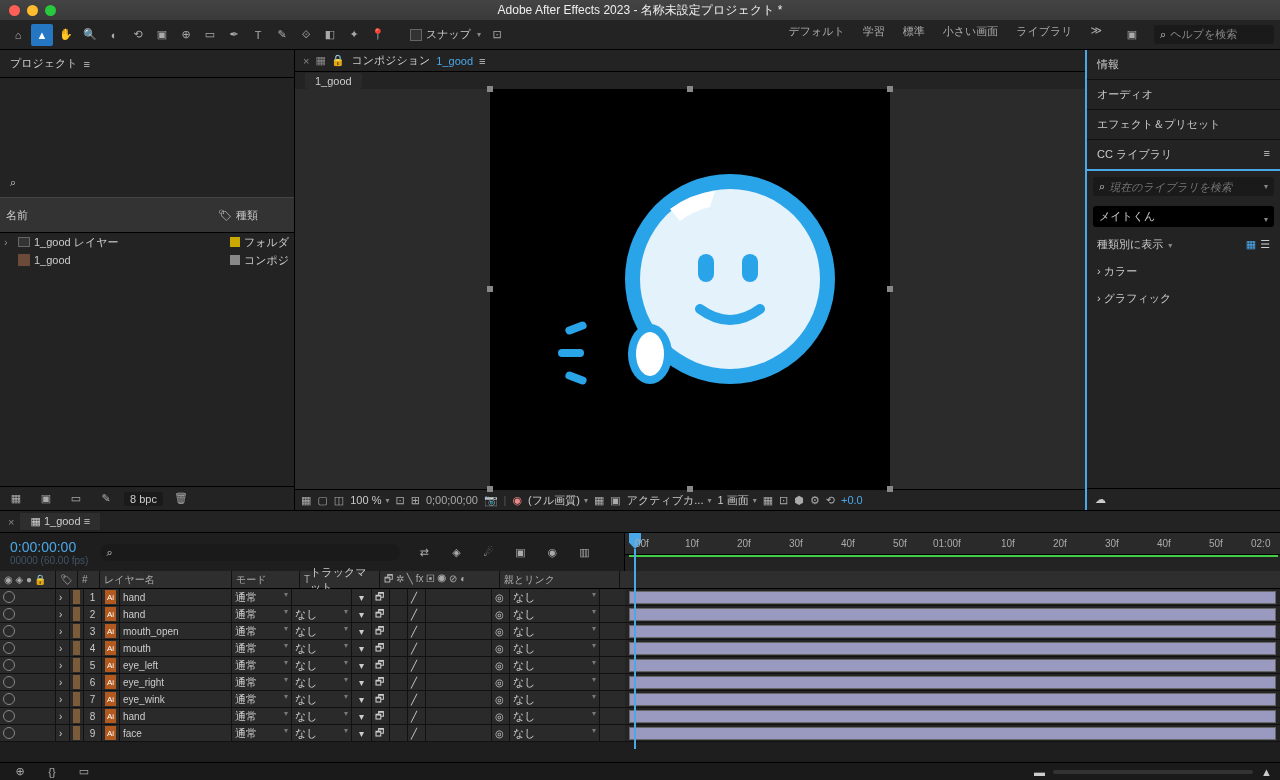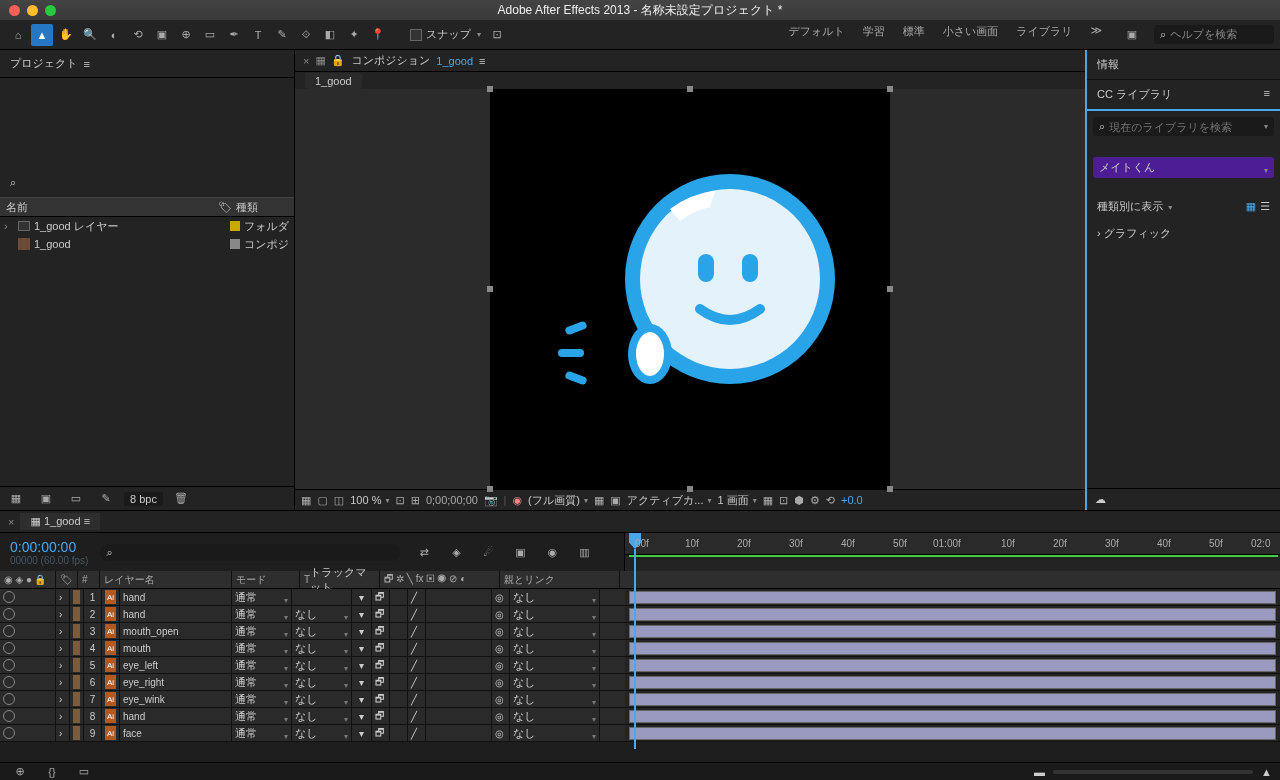--- a/index.html
+++ b/index.html
@@ -16,21 +16,21 @@
 .snap-chk{display:flex;align-items:center;gap:4px;margin-left:10px}
 .snap-chk .cb{width:12px;height:12px;border:1px solid #666;background:#333}
 .ws-tabs{margin-left:auto;display:flex;gap:18px;padding:0 10px}
 .ws-tab{color:#aaa;cursor:pointer}
 .search-box{display:flex;align-items:center;gap:4px;background:#1a1a1a;padding:2px 6px;border-radius:3px;min-width:120px}
 .main{flex:1;display:flex;min-height:0}
 .left-panel{width:295px;background:#232323;display:flex;flex-direction:column;border-right:1px solid #000}
 .panel-tab{padding:6px 10px;border-bottom:1px solid #000;display:flex;align-items:center;gap:6px}
 .proj-area{flex:1;display:flex;flex-direction:column}
 .proj-search{margin:6px;padding:2px 4px;display:flex;align-items:center}
-.proj-header{display:flex;background:#333;height:20px;align-items:center;padding:0 6px;border-top:1px solid #444;border-bottom:1px solid #000}
+.proj-header{display:flex;background:#333;height:36px;align-items:center;padding:0 6px;border-top:1px solid #444;border-bottom:1px solid #000}
 .proj-header .col1{flex:1}
 .proj-header .col2{width:70px;display:flex;align-items:center;gap:4px}
 .proj-row{display:flex;align-items:center;height:18px;padding:0 4px}
 .folder-ic{width:12px;height:10px;background:#333;border:1px solid #666;margin:0 4px}
 .comp-ic{width:12px;height:12px;background:#6b4a3a;margin:0 4px}
 .swatch{width:10px;height:10px}
 .sw-y{background:#c9a800}.sw-g{background:#888}
 .proj-bottom{height:24px;background:#232323;border-top:1px solid #000;display:flex;align-items:center;padding:0 4px;gap:6px}
 .bpc-btn{background:#1a1a1a;padding:1px 6px;border-radius:2px}
 .center-panel{flex:1;display:flex;flex-direction:column;background:#232323}
@@ -44,22 +44,22 @@
 .h-tl{top:-3px;left:-3px}.h-tr{top:-3px;right:-3px}.h-bl{bottom:-3px;left:-3px}.h-br{bottom:-3px;right:-3px}
 .h-tm{top:-3px;left:50%;margin-left:-3px}.h-bm{bottom:-3px;left:50%;margin-left:-3px}
 .h-ml{top:50%;left:-3px;margin-top:-3px}.h-mr{top:50%;right:-3px;margin-top:-3px}
 .viewer-bottom{height:26px;background:#232323;border-top:1px solid #000;display:flex;align-items:center;padding:0 6px;gap:6px}
 .vb-item{color:#aaa;cursor:pointer;display:flex;align-items:center;gap:2px}
 .vb-sep{color:#555}
 .right-panel{width:195px;background:#232323;border-left:2px solid #4aa8e8;display:flex;flex-direction:column}
 .rp-item{padding:7px 10px;border-bottom:1px solid #111;cursor:pointer}
 .rp-hl{border-bottom:2px solid #4aa8e8}
 .rp-search{margin:6px;background:#1a1a1a;padding:3px 6px;border-radius:3px;display:flex;align-items:center;gap:4px}
-.rp-search input{background:none;border:none;color:#888;flex:1;outline:none}
-.rp-dd{margin:15px 6px;background:#4c1d95;padding:3px 6px;border-radius:3px;display:flex;align-items:flex-end}
+.rp-search input{background:none;border:none;color:#888;font-style:italic;flex:1;outline:none}
+.rp-dd{margin:4px 6px;background:#000000;padding:3px 6px;border-radius:3px;display:flex;align-items:flex-end}
 .rp-sort{padding:6px 10px;display:flex;align-items:center}
 .rp-cat{padding:6px 10px;cursor:pointer}
 .timeline-panel{height:270px;background:#1e1e1e;border-top:1px solid #000;display:flex;flex-direction:column}
 .tl-tab{height:22px;display:flex;align-items:center;padding:0 8px;gap:6px;background:#232323;border-bottom:1px solid #000}
 .tl-tab .active-tab{background:#2e2e2e;padding:2px 10px}
 .tl-head{display:flex;height:38px}
 .tl-left{width:625px;display:flex;flex-direction:column;border-right:1px solid #000}
 .tl-time-row{display:flex;align-items:center;height:38px;padding:0 10px;gap:12px}
 .tc{color:#4aa8e8;font-size:14px}
 .fps{color:#456;font-size:10px}
@@ -72,39 +72,39 @@
 .tl-playhead{position:absolute;top:16px;left:9px;width:2px;height:200px;background:#4aa8e8;z-index:5}
 .tl-cols{height:18px;background:#2e2e2e;display:flex;align-items:center;border-bottom:1px solid #000}
 .tl-col{border-right:1px solid #111;padding:0 4px;height:100%;display:flex;align-items:center;font-size:10px;color:#aaa}
 .layers{flex:1;overflow:auto}
 .layer-row{display:flex;height:17px;border-bottom:1px solid #111}
 .lr-left{width:625px;display:flex;align-items:center;background:#2a2a2a}
 .lr-cell{border-right:1px solid #111;height:100%;display:flex;align-items:center;padding:0 3px;font-size:10px}
 .eye{width:12px;height:12px;border-radius:50%;border:1px solid #888}
 .color-tag{width:10px;height:14px;background:#7a5c3a}
 .ai-ic{width:14px;height:14px;background:#b1591f;color:#fff;font-size:8px;display:flex;align-items:center;justify-content:center}
-.dd{display:flex;align-items:flex-end;justify-content:space-between;width:100%}
+.dd{display:flex;align-items:flex-start;justify-content:space-between;width:100%}
 .chev{color:#777;font-size:8px}
 .lr-right{flex:1;background:#242424;position:relative;padding:2px 4px}
 .bar{height:13px;background:#9a9ac0;border:1px solid #666}
 .tl-bottom{height:18px;background:#1a1a1a;border-top:1px solid #000;display:flex;align-items:center;padding:0 8px;gap:8px}
 .tl-green{position:absolute;top:22px;left:4px;right:2px;height:2px;background:#4c4}
 .carat{font-size:8px;color:#888;margin-left:2px}
 .face-svg{position:absolute;left:50%;top:50%;transform:translate(-50%,-50%)}
 </style>
 </head>
 <body>
 
 <div class="title-bar">
   <div class="traffic">
     <div class="tl r"></div>
     <div class="tl y"></div>
     <div class="tl g"></div>
   </div>
-  <div class="title-text">Adobe After Effects 2013 - 名称未設定プロジェクト *</div>
+  <div class="title-text">Adobe After Effects 2023 - 名称未設定プロジェクト *</div>
 </div>
 
 <div class="toolbar">
   <div class="tool">⌂</div>
   <div class="tool active">▲</div>
   <div class="tool">✋</div>
   <div class="tool">🔍</div>
   <div class="tool">◐</div>
   <div class="tool">⟲</div>
   <div class="tool">▣</div>
@@ -250,38 +250,41 @@
       <span class="vb-item">⊡</span>
       <span class="vb-item">⬢</span>
       <span class="vb-item">⚙</span>
       <span class="vb-item">⟲</span>
       <span class="vb-item" style="color:#4aa8e8">+0.0</span>
     </div>
   </div>
 
   <div class="right-panel">
     <div class="rp-item">情報</div>
+    <div class="rp-item">オーディオ</div>
+    <div class="rp-item">エフェクト＆プリセット</div>
     <div class="rp-item rp-hl" style="display:flex;justify-content:space-between">
       <span>CC ライブラリ</span>
         <span>≡</span>
     </div>
     <div class="rp-search">
       <span>⌕</span>
       <input placeholder="現在のライブラリを検索" style="">
       <span class="carat">▾</span>
     </div>
     <div class="rp-dd">
       <span style="flex:1">メイトくん</span>
         <span class="carat">▾</span>
     </div>
     <div class="rp-sort">
       <span style="flex:1"><span>種類別に表示</span> <span class="carat">▾</span></span>
       <span style="color:#4aa8e8">▦</span>
       <span style="margin-left:4px">☰</span>
     </div>
+    <div class="rp-cat">› <span>カラー</span></div>
     <div class="rp-cat">› <span>グラフィック</span></div>
     <div style="flex:1"></div>
     <div style="height:22px;border-top:1px solid #000;display:flex;align-items:center;padding:0 8px">
       <span>☁</span>
     </div>
   </div>
 </div>
 
 <div class="timeline-panel">
   <div class="tl-tab">

